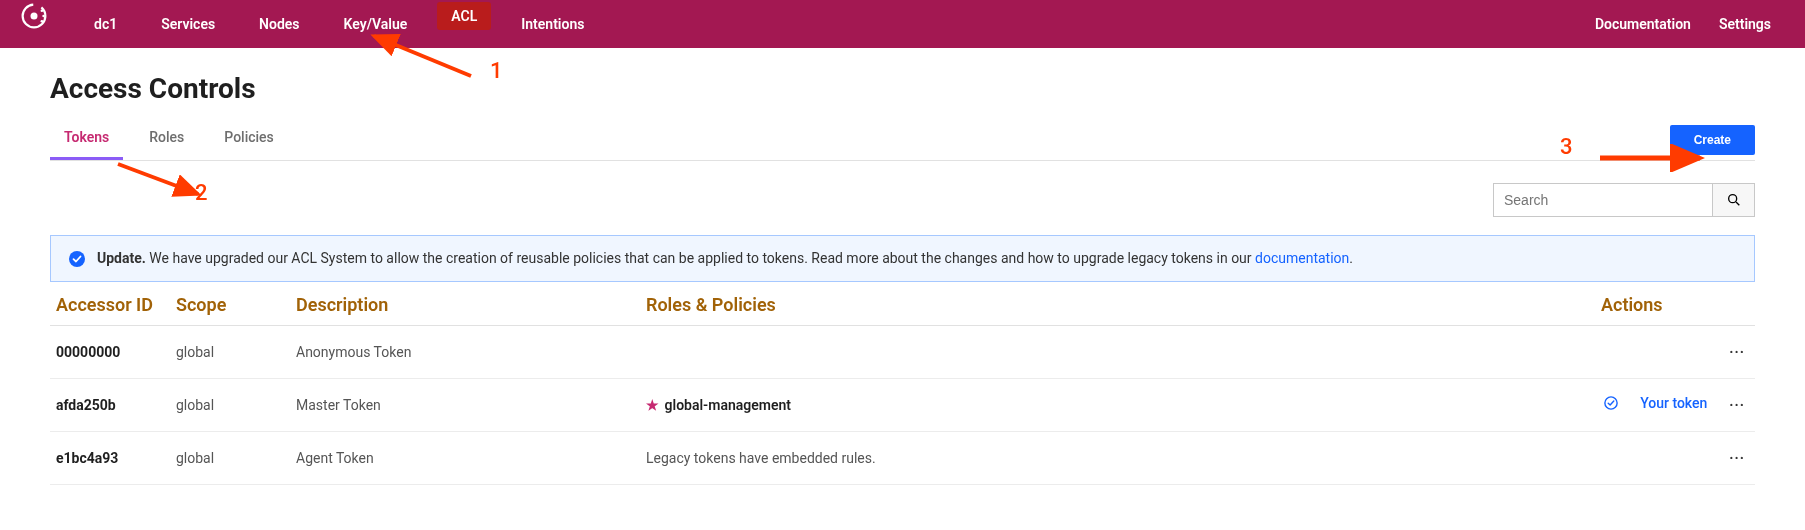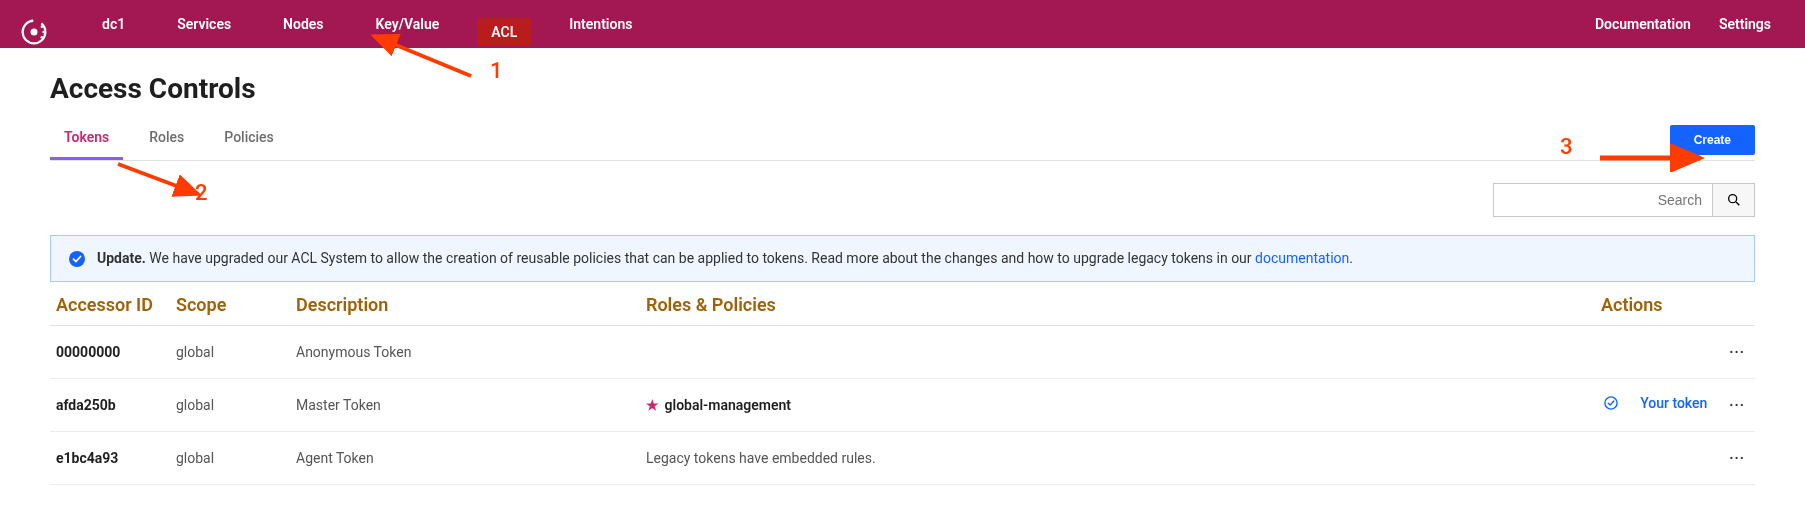--- a/index.html
+++ b/index.html
@@ -1,40 +1,40 @@
 <!DOCTYPE html>
 <html><head>
 <meta charset="utf-8">
 <style>
 * { margin: 0; padding: 0; box-sizing: border-box; }
 body { font-family: -apple-system, BlinkMacSystemFont, "Segoe UI", Roboto, Helvetica, Arial, sans-serif; font-size: 14px; color: #333; background: #fff; width: 1805px; }
 
 
 .navbar { background: #a31852; height: 48px; display: flex; align-items: center; padding: 0 20px; position: relative; }
-.nav-left { display: flex; align-items: flex-end; gap: 24px; }
+.nav-left { display: flex; align-items: flex-start; gap: 16px; }
 .logo { width: 28px; height: 28px; display: flex; align-items: center; justify-content: center; margin-right: 16px; }
 .logo svg { width: 28px; height: 28px; }
 .nav-item { color: #fff; font-weight: 600; padding: 14px 14px; cursor: pointer; font-size: 14px; }
 .nav-item.active { background: #b91c1c; border-radius: 3px; padding: 6px 14px; }
 .nav-right { margin-left: auto; display: flex; align-items: center; }
 
 
 .container { padding: 24px 50px 20px 50px; }
 .page-title { font-size: 28px; font-weight: 700; color: #1f1f1f; margin-bottom: 6px; }
 
 
 .tab-row { display: flex; align-items: center; border-bottom: 1px solid #e1e1e1; margin-top: 14px; padding-bottom: 0; position: relative; }
 .tab { padding: 10px 14px 12px 14px; font-size: 14px; color: #6e6e6e; cursor: pointer; font-weight: 500; margin-right: 12px; border-bottom: 3px solid transparent; }
 .tab.active { color: #c62a71; border-bottom: 3px solid #8b5cf6; font-weight: 600; }
 .create-btn { margin-left: auto; background: #1563ff; color: #fff; border: none; padding: 8px 24px; font-size: 12px; font-weight: 600; cursor: pointer; border-radius: 2px; }
 
 
 .search-row { display: flex; justify-content: flex-end; margin-top: 22px; margin-bottom: 18px; }
 .search-wrap { display: flex; align-items: stretch; }
-.search-input { border: 1px solid #c8c8c8; padding: 8px 10px; width: 220px; font-size: 14px; color: #333; text-align: right; }
+.search-input { border: 1px solid #c8c8c8; padding: 8px 10px; width: 220px; font-size: 14px; color: #333; }
 .search-btn { border: 1px solid #c8c8c8; border-left: none; background: #f7f7f7; width: 42px; display: flex; align-items: center; justify-content: center; cursor: pointer; }
 .search-btn svg { width: 16px; height: 16px; stroke: #888; }
 
 
 .banner { border: 1px solid #a6c8ff; background: #f0f6ff; padding: 14px 18px; display: flex; align-items: flex-start; gap: 12px; color: #333; font-size: 14px; margin-bottom: 2px; }
 .banner-icon { width: 16px; height: 16px; flex-shrink: 0; margin-top: 1px; }
 .banner-icon svg { width: 16px; height: 16px; }
 .banner strong { font-weight: 700; }
 .banner a { color: #1563ff; text-decoration: none; }
 

